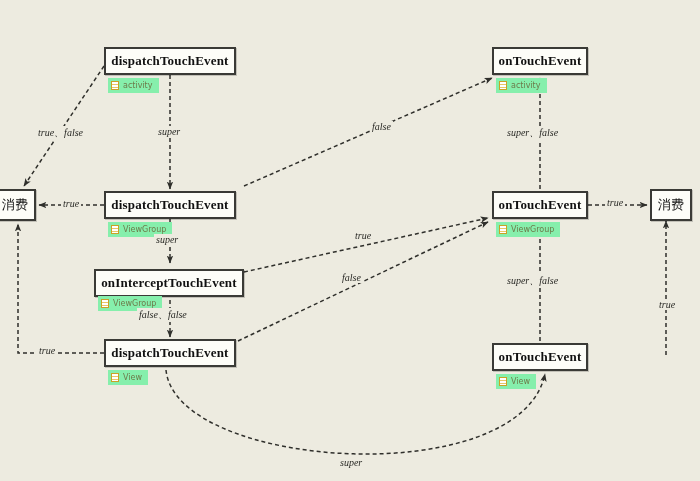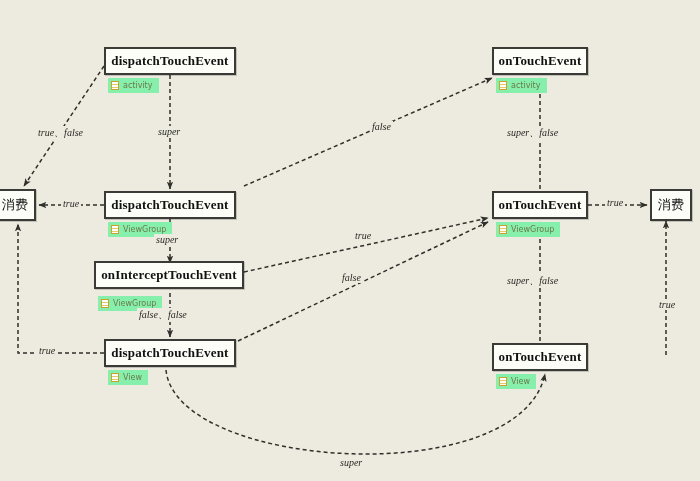--- a/index.html
+++ b/index.html
@@ -128,21 +128,21 @@
   </div>
 
   <div class="node method" style="left:492px;top:191px;width:96px;">
     <span>onTouchEvent</span>
   </div>
   <div class="stereotype" style="left:496px;top:222px;">
     <span class="glyph"></span>
     <span>ViewGroup</span>
   </div>
 
-  <div class="node method" style="left:94px;top:261px;width:150px;">
+  <div class="node method" style="left:94px;top:269px;width:150px;">
     <span>onInterceptTouchEvent</span>
   </div>
   <div class="stereotype" style="left:98px;top:296px;">
     <span class="glyph"></span>
     <span>ViewGroup</span>
   </div>
 
   <div class="node method" style="left:104px;top:339px;width:132px;">
     <span>dispatchTouchEvent</span>
   </div>

